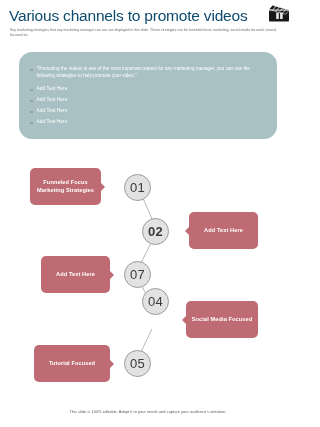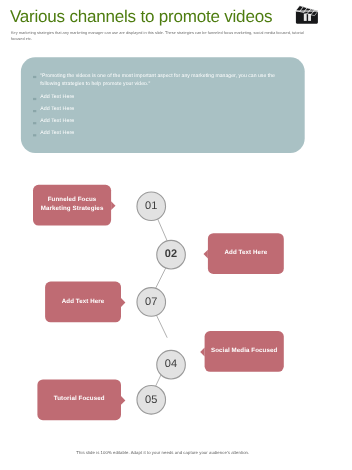--- a/index.html
+++ b/index.html
@@ -17,21 +17,21 @@
   }
 
   
   #slide-title {
     position: absolute;
     left: 9px;
     top: 7px;
     width: 250px;
     font-size: 15.5px;
     font-weight: 400;
-    color: #4d7c0f;
+    color: #0c4a6e;
     letter-spacing: -0.2px;
     line-height: 18px;
     white-space: nowrap;
   }
   #slide-subtitle {
     position: absolute;
     left: 10px;
     top: 28px;
     width: 272px;
     font-size: 3.5px;
@@ -92,28 +92,28 @@
   .node {
     position: absolute;
     width: 25px;
     height: 25px;
     border-radius: 50%;
     background: #e2e2e2;
     border: 0.7px solid #9a9a9a;
     display: flex;
     align-items: center;
     justify-content: center;
-    font-size: 10px;
+    font-size: 13px;
     color: #3a3a3a;
     letter-spacing: 0.2px;
   }
   #node-01 { left: 124px; top: 174px; }
   #node-02 { left: 142px; top: 218px; font-weight: bold; }
   #node-03 { left: 124px; top: 261px; }
-  #node-04 { left: 142px; top: 318px; }
+  #node-04 { left: 142px; top: 288px; }
   #node-05 { left: 124px; top: 350px; }
 
   
   .callout {
     position: absolute;
     background: #bf6b73;
     border-radius: 5px;
     display: flex;
     align-items: center;
     justify-content: center;

